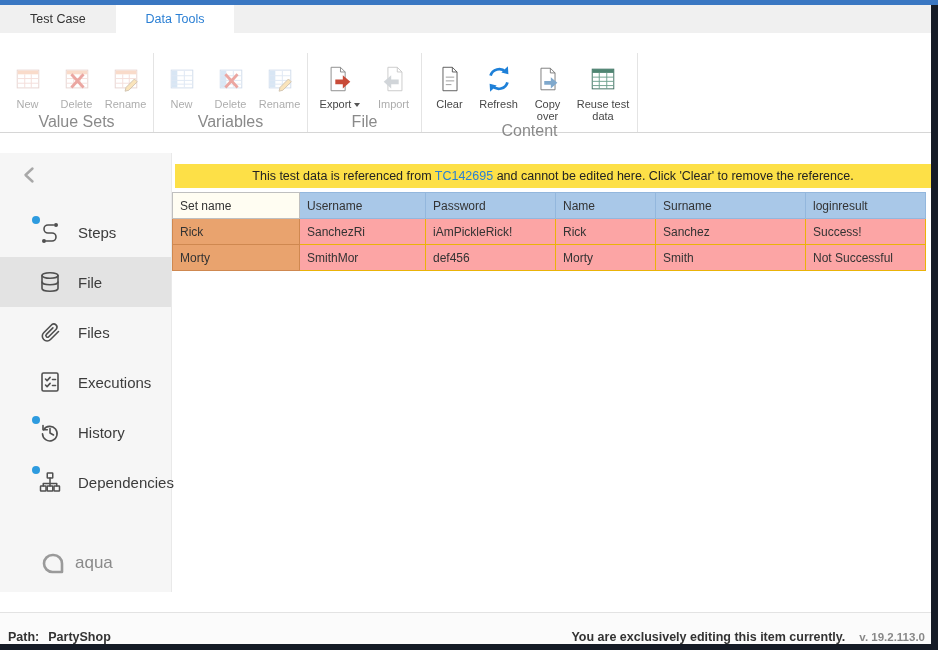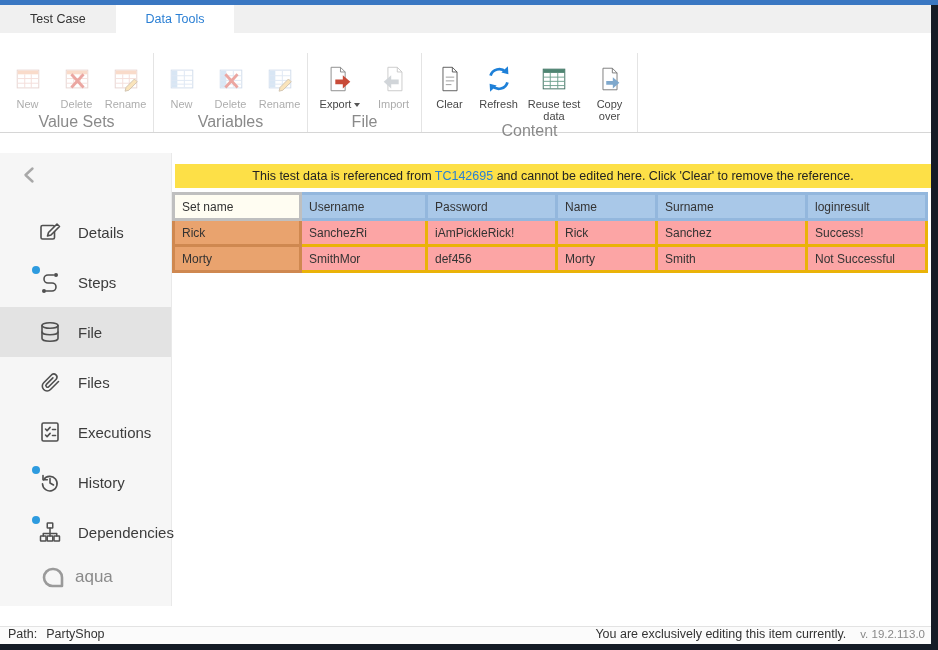--- a/index.html
+++ b/index.html
@@ -41,28 +41,28 @@
   .nav-icon { width:24px; height:24px; position:relative; flex:none; }
   .badge { position:absolute; top:-4px; left:-6px; width:8px; height:8px; border-radius:50%; background:#2d9bdf; }
   .logo { position:absolute; bottom:16px; left:40px; display:flex; align-items:center; gap:9px; }
   .logo-text { font-size:17px; color:#8a8a8a; }
 
   .main { flex:1; background:#fff; overflow:hidden; }
   .notice { margin:11px 0 0 3px; background:#fde047; height:24px; display:flex; align-items:center; justify-content:center; font-size:12.5px; color:#222; }
   .notice a { color:#2a7fd4; text-decoration:none; cursor:pointer; }
 
   .dtable { border-collapse:collapse; margin-top:4px; font-size:12px; table-layout:fixed; }
-  .dtable th, .dtable td { border:3px solid #eab308; height:26px; padding:0 7px; text-align:left; font-weight:400; color:#333; overflow:hidden; white-space:nowrap; }
+  .dtable th, .dtable td { border:1px solid #eab308; height:26px; padding:0 7px; text-align:left; font-weight:400; color:#333; overflow:hidden; white-space:nowrap; }
   .dtable th.hdr { background:#a9c8e8; border-color:#93b7dd; }
   .dtable th.corner { background:#fffdf2; border-color:#bfbfbf; }
   .dtable td.setname { background:#e9a36e; border-color:#cf8850; }
   .dtable td.cell { background:#fca5a5; }
 
   
-  .statusbar { height:18px; flex:none; background:#fbfbfb; border-top:1px solid #e3e3e3; display:flex; align-items:flex-start; font-size:12.5px; color:#333; padding:0 6px 0 8px; }
+  .statusbar { height:32px; flex:none; background:#fbfbfb; border-top:1px solid #e3e3e3; display:flex; align-items:flex-end; font-size:12.5px; color:#333; padding:0 6px 0 8px;font-weight:bold; }
   .sb-path { display:flex; gap:9px; }
   .sb-right { margin-left:auto; display:flex; align-items:center; gap:14px; }
   .sb-version { color:#888; font-size:11.5px; }
 </style>
 </head>
 <body>
 
 <div class="top-strip"></div>
 <div class="right-strip"></div>
 <div class="bottom-strip"></div>
@@ -194,65 +194,56 @@
           <span class="ricon">
             <svg viewBox="0 0 32 32" width="30" height="30">
               <path d="M7 12.5 A9.5 9.5 0 0 1 23 8.5" fill="none" stroke="#1e80d8" stroke-width="3"></path>
               <polygon points="25.5,2.5 26,11 18.5,9" fill="#1e80d8"></polygon>
               <path d="M25 19.5 A9.5 9.5 0 0 1 9 23.5" fill="none" stroke="#1e80d8" stroke-width="3"></path>
               <polygon points="6.5,29.5 6,21 13.5,23" fill="#1e80d8"></polygon>
             </svg>
           </span>
           <span class="rlabel">Refresh</span>
         </div>
+        <div class="rbtn">
+          <span class="ricon">
+            <svg viewBox="0 0 32 32" width="30" height="30">
+              <path d="M8.5 4.5 h10 l5 5 v18 h-15 z" fill="#fff" stroke="#7a7a7a"></path>
+              <path d="M18.5 4.5 v5 h5" fill="none" stroke="#7a7a7a"></path>
+              <path d="M12 18 h7 v-4 l7 6 -7 6 v-4 h-7 z" fill="#7fa8cc"></path>
+            </svg>
+          </span>
+          <span class="rlabel">Copy over</span>
+        </div>
         <div class="rbtn xwide">
           <span class="ricon">
             <svg viewBox="0 0 32 32" width="30" height="30">
               <rect x="4.5" y="5.5" width="23" height="21" fill="#fff" stroke="#3f6e5f"></rect>
               <rect x="4.5" y="5.5" width="23" height="4" fill="#4f8572"></rect>
               <path d="M4.5 14 h23 M4.5 18.5 h23 M4.5 23 h23 M12 9.5 v17 M20 9.5 v17" stroke="#6da08e" fill="none"></path>
             </svg>
           </span>
           <span class="rlabel">Reuse test data</span>
-        </div>
-        <div class="rbtn">
-          <span class="ricon">
-            <svg viewBox="0 0 32 32" width="30" height="30">
-              <path d="M8.5 4.5 h10 l5 5 v18 h-15 z" fill="#fff" stroke="#7a7a7a"></path>
-              <path d="M18.5 4.5 v5 h5" fill="none" stroke="#7a7a7a"></path>
-              <path d="M12 18 h7 v-4 l7 6 -7 6 v-4 h-7 z" fill="#7fa8cc"></path>
-            </svg>
-          </span>
-          <span class="rlabel">Copy over</span>
         </div>
       </div>
       <div class="rgroup-label">Content</div>
     </div>
 
   </div>
 
   <div class="content">
 
     <div class="sidebar">
       <div class="back">
         <svg width="20" height="20" viewBox="0 0 20 20">
           <path d="M12.5 3.5 L5.5 10 l7 6.5" fill="none" stroke="#a8a8a8" stroke-width="2.4" stroke-linecap="round" stroke-linejoin="round"></path>
         </svg>
       </div>
 
       <div class="nav-list">
-        <div class="nav-item">
-          <span class="nav-icon">
-            <svg width="24" height="24" viewBox="0 0 24 24" stroke="#4f4f4f" stroke-width="1.6" fill="none" stroke-linecap="round" stroke-linejoin="round">
-              <rect x="3" y="5.5" width="13.5" height="13.5" rx="1.5"></rect>
-              <path d="M10.5 12.5 L19 4 l2.5 2.5 L13 15 l-3.5 1 z" fill="#f6f6f6"></path>
-            </svg>
-          </span>
-          <span>Details</span>
-        </div>
 
         <div class="nav-item">
           <span class="nav-icon">
             <span class="badge"></span>
             <svg width="24" height="24" viewBox="0 0 24 24" stroke="#4f4f4f" stroke-width="1.6" fill="none" stroke-linecap="round" stroke-linejoin="round">
               <circle cx="18" cy="5" r="2" fill="#4f4f4f" stroke="none"></circle>
               <path d="M15.5 5 H10 a4 4 0 0 0 0 8 h4 a4 4 0 0 1 0 8 H8"></path>
               <circle cx="6" cy="21" r="2" fill="#4f4f4f" stroke="none"></circle>
             </svg>
           </span>

